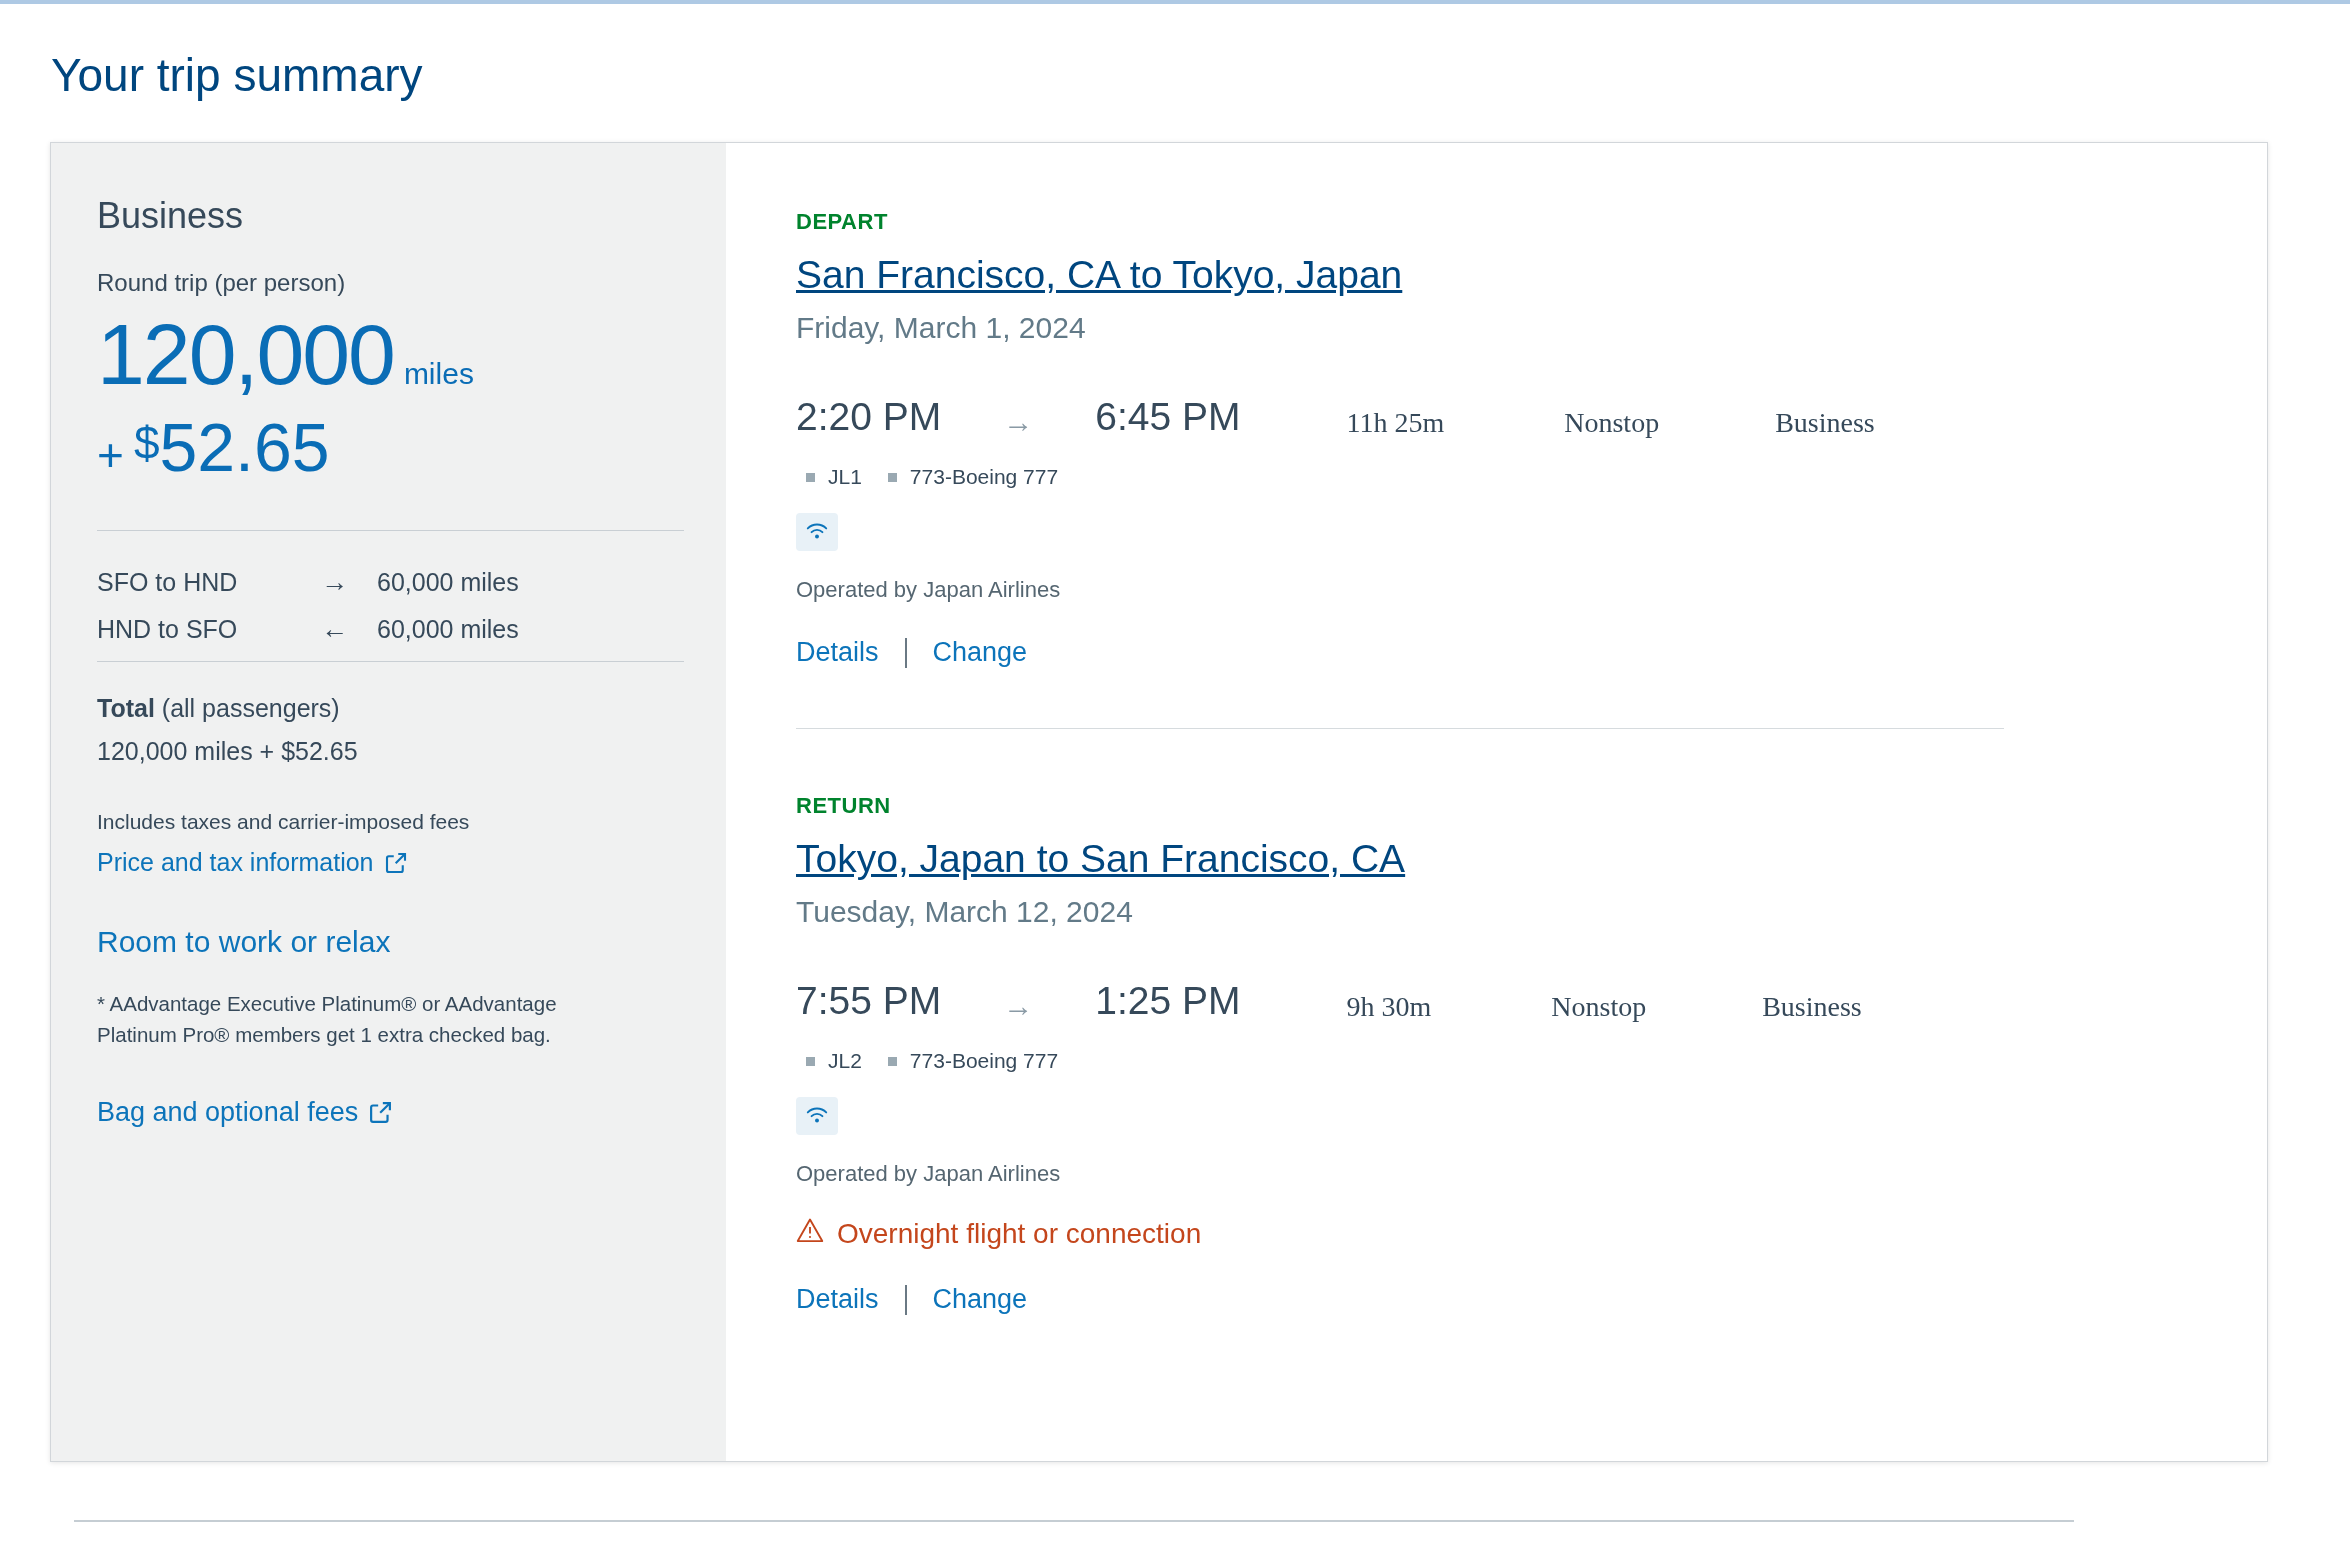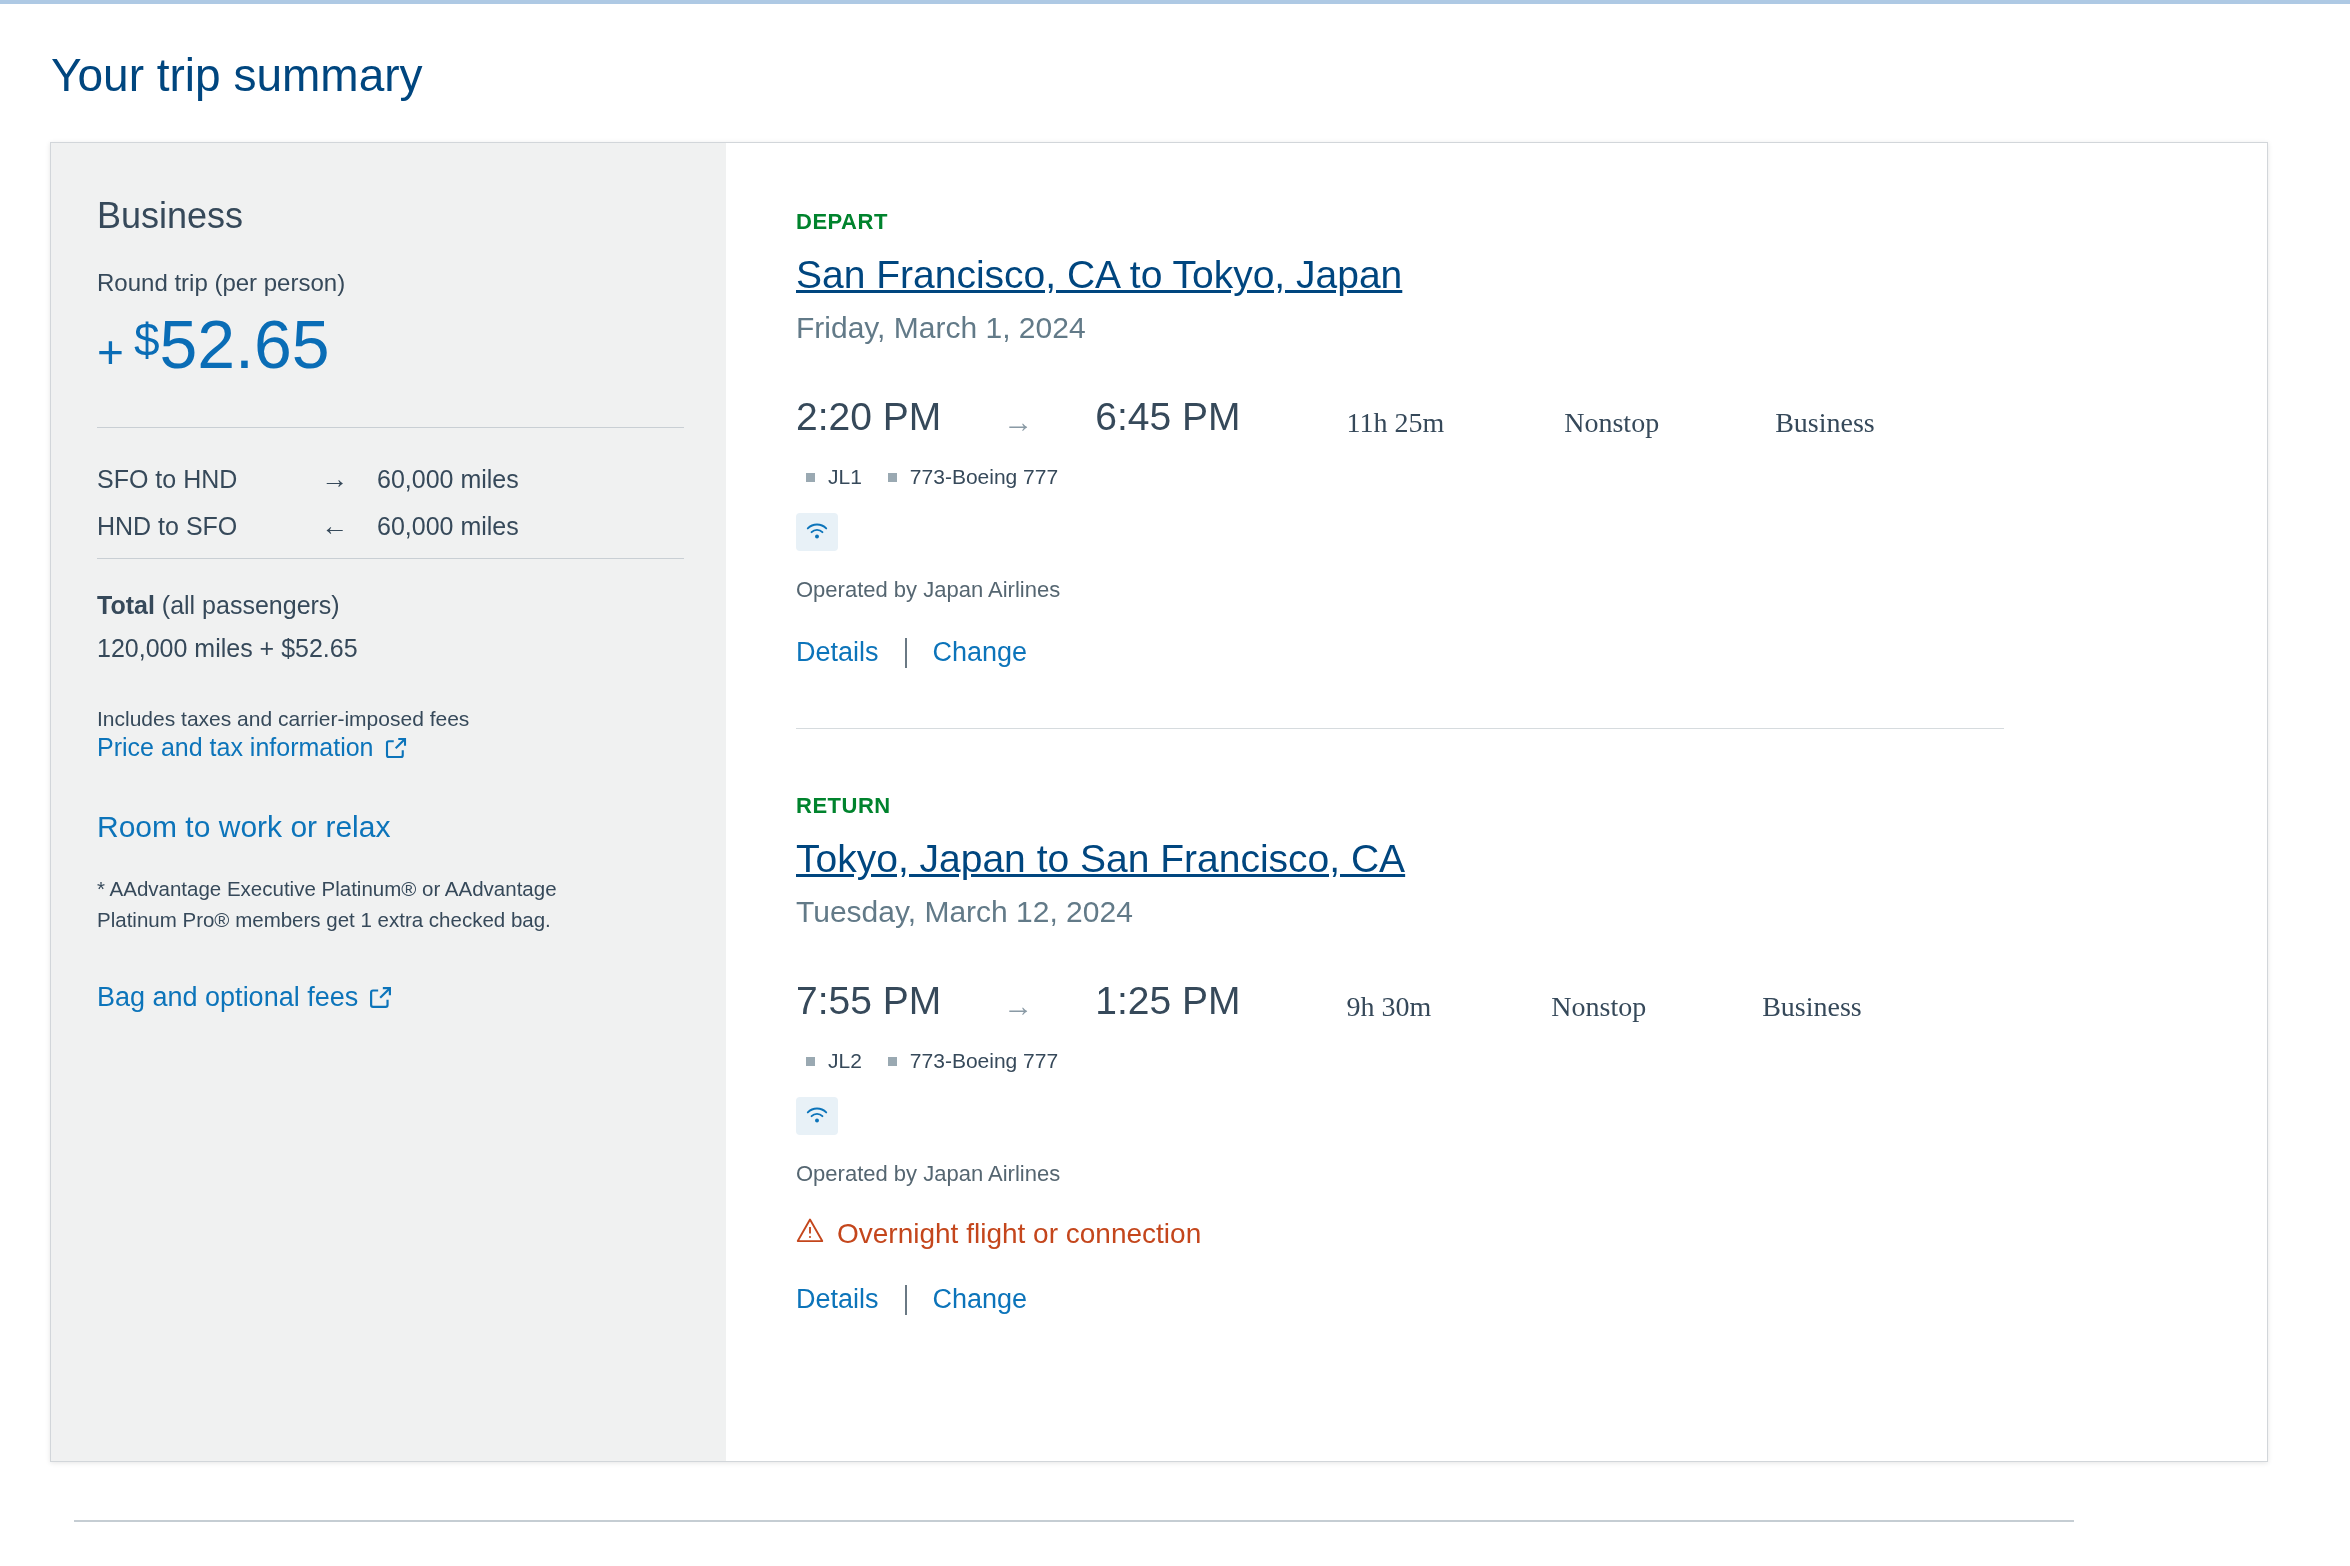--- a/index.html
+++ b/index.html
@@ -55,21 +55,21 @@
   .total-block { margin-top: 32px; font-size: 25px; }
   .total-label { font-weight: 700; }
   .total-value { margin-top: 14px; }
 
   .taxes-note { margin-top: 44px; font-size: 21px; }
 
   .link {
     color: #0C74BA; text-decoration: none; cursor: pointer;
     display: inline-flex; align-items: center; gap: 10px;
   }
-  .price-tax-link { margin-top: 2px; font-size: 25px; }
+  .price-tax-link { margin-top: 14px; font-size: 25px; }
   .ext-icon svg { display: block; }
 
   .perks-heading { margin-top: 48px; font-size: 30px; font-weight: 400; color: #0C74BA; }
   .perks-list { margin: 24px 0 0; padding: 0; list-style: none; font-size: 25px; }
   .perks-list li { margin: 0 0 20px 14px; display: flex; align-items: baseline; }
   .bullet-dot { width: 7px; height: 7px; border-radius: 50%; background: #36495A; margin-right: 16px; flex-shrink: 0; transform: translateY(-5px); }
 
   .footnote { margin-top: 26px; font-size: 20.5px; line-height: 1.5; width: 530px; }
   .bag-fees-link { margin-top: 46px; font-size: 27px; }
 
@@ -117,20 +117,23 @@
 
 <h1 class="page-title">Your trip summary</h1>
 
 <div class="trip-card">
 
   <aside class="summary-panel">
     <h2 class="cabin-heading">Business</h2>
 
     <div class="fare-type">Round trip (per person)</div>
 
+    <div class="miles-line">
+      <span class="miles-amount">120,000</span><span class="miles-unit">miles</span>
+    </div>
 
     <div class="cash-line">
       <span class="plus-sign">+</span><span class="currency-symbol">$</span><span class="cash-amount">52.65</span>
     </div>
 
     <hr class="panel-divider">
 
     <div class="segment-rows">
       <div class="segment-row">
         <span>SFO to HND</span>

